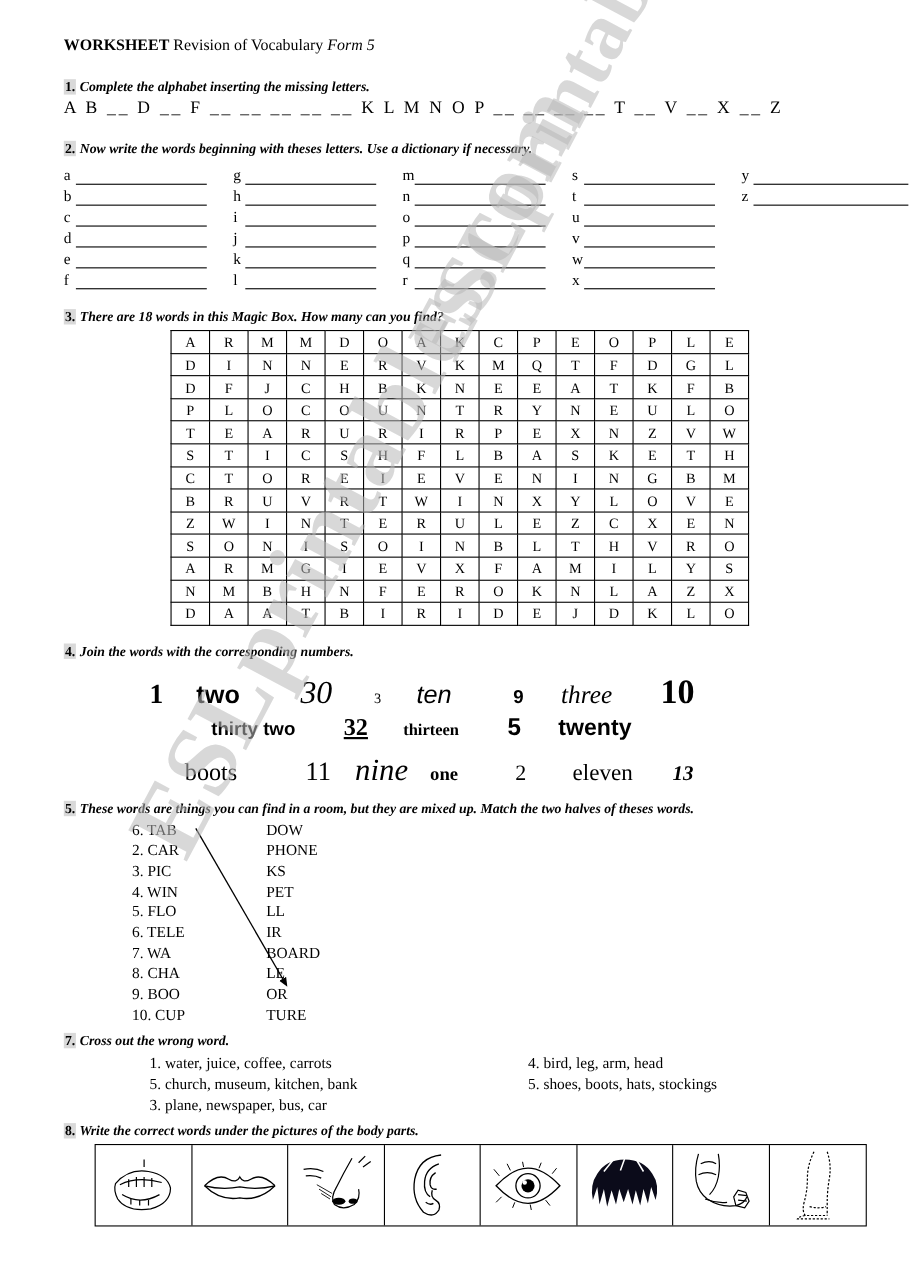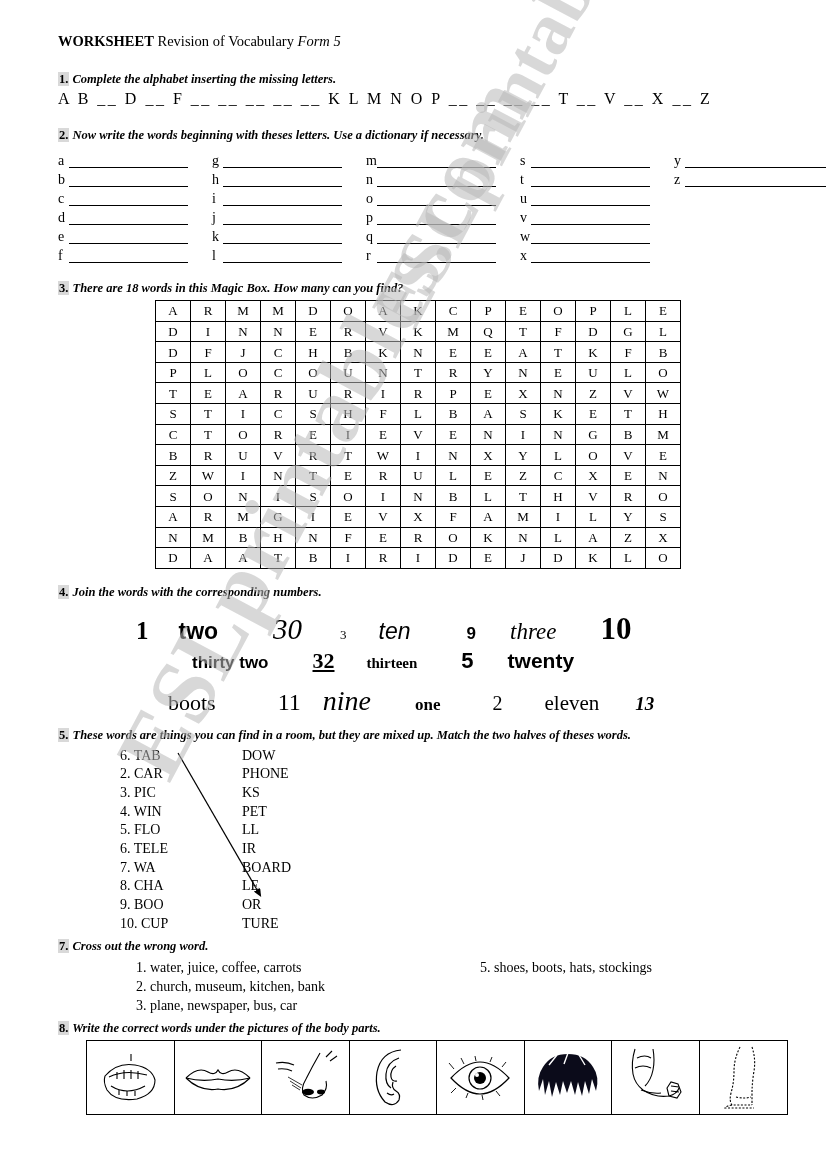--- a/index.html
+++ b/index.html
@@ -625,21 +625,21 @@
         <span class="cell s-thirtytwo" style="margin-left:134px;">thirty two</span>
         <span class="cell s-32" style="margin-left:44px;">32</span>
         <span class="cell s-thirteen" style="margin-left:32px;">thirteen</span>
         <span class="cell s-5" style="margin-left:44px;">5</span>
         <span class="cell s-twenty" style="margin-left:34px;">twenty</span>
       </div>
       <div class="num-row">
         <span class="cell s-five" style="margin-left:110px;">boots</span>
         <span class="cell s-11" style="margin-left:62px;">11</span>
         <span class="cell s-nine" style="margin-left:22px;">nine</span>
-        <span class="cell s-one" style="margin-left:44px;">one</span>
+        <span class="cell s-one" style="margin-left:20px;">one</span>
         <span class="cell s-2" style="margin-left:52px;">2</span>
         <span class="cell s-eleven" style="margin-left:42px;">eleven</span>
         <span class="cell s-13" style="margin-left:36px;">13</span>
       </div>
     </div>
 
     <div class="q-head" style="margin-top:6px;"><span class="q-num">5.</span>
       <span>These words are things you can find in a room, but they are mixed up. Match the two halves of theses words.</span></div>
 
     <div class="match-wrap">
@@ -694,24 +694,25 @@
           </div>
         </div>
     </div>
 
     <div class="q-head" style="margin-top:6px;"><span class="q-num">7.</span>
       <span>Cross out the wrong word.</span></div>
 
     <div class="cross-wrap">
       <div class="cross-col">
         <div class="cross-row">1. water, juice, coffee, carrots</div>
-        <div class="cross-row">2. church, museum, kitchen, bank</div>
+        <div class="cross-row">5. church, museum, kitchen, bank</div>
         <div class="cross-row">3. plane, newspaper, bus, car</div>
       </div>
       <div class="cross-col right">
+        <div class="cross-row">4. bird, leg, arm, head</div>
         <div class="cross-row">5. shoes, boots, hats, stockings</div>
       </div>
     </div>
 
     <div class="q-head" style="margin-top:6px;"><span class="q-num">8.</span>
       <span>Write the correct words under the pictures of the body parts.</span></div>
 
     <div class="pics-wrap">
 
       <div class="pic-cell">

